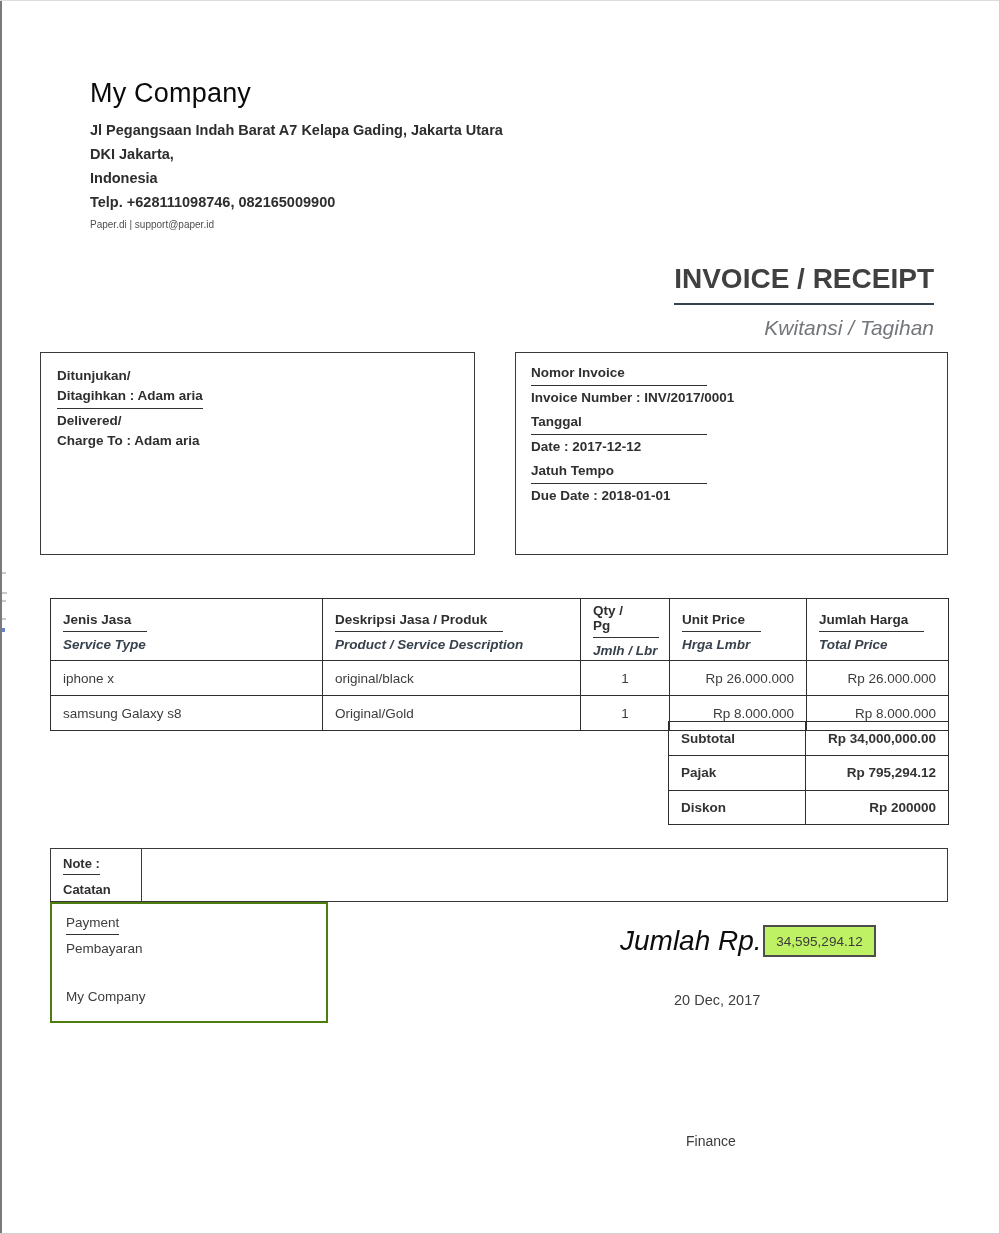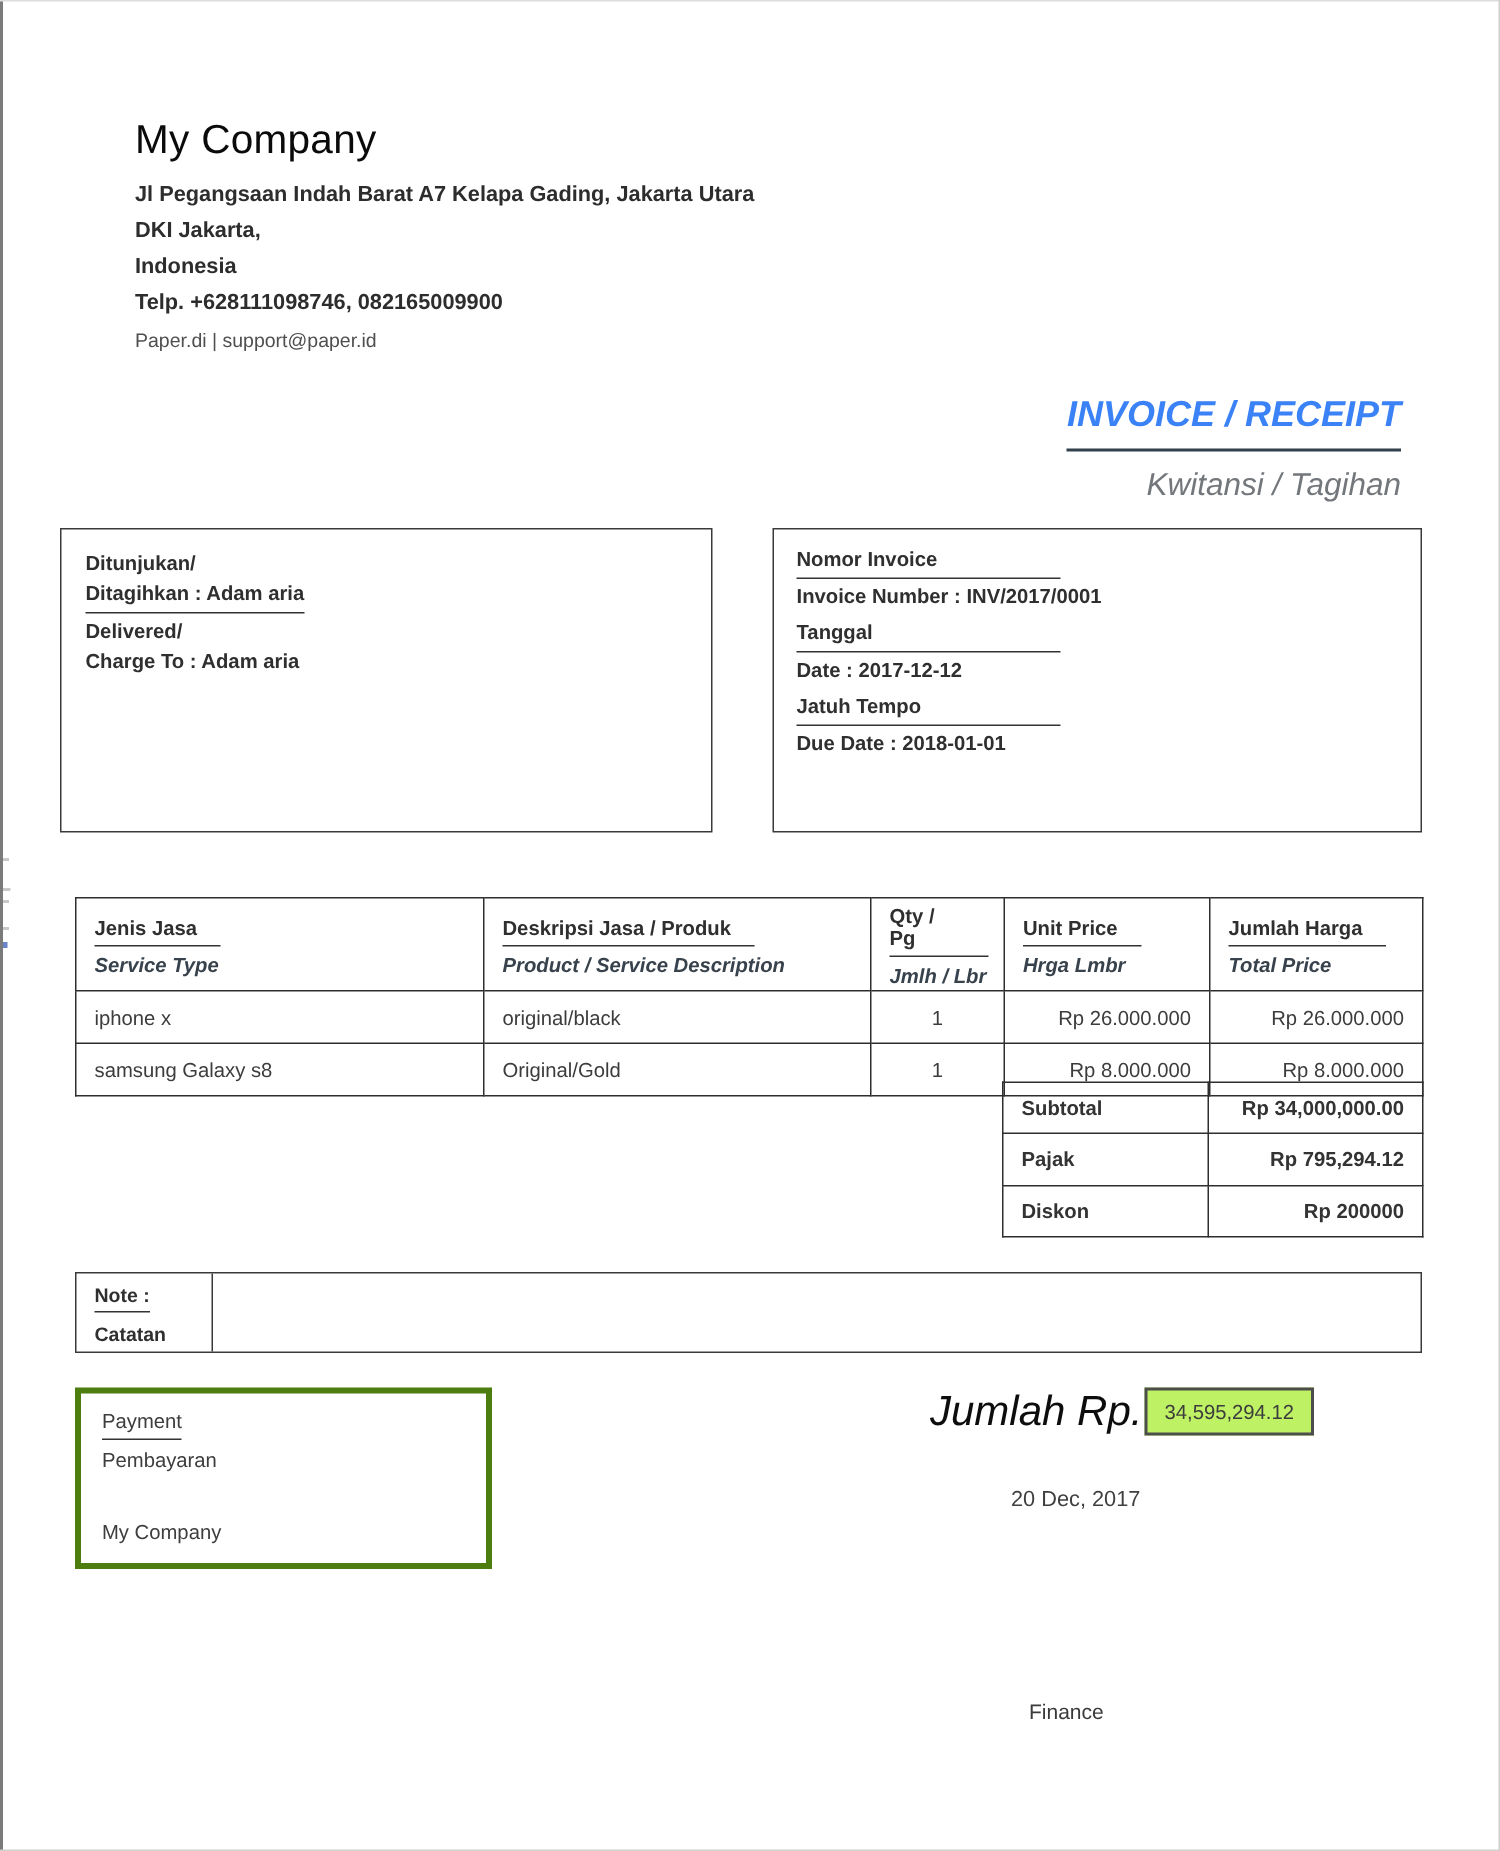--- a/index.html
+++ b/index.html
@@ -13,26 +13,26 @@
   .edge-top{left:0;top:0;width:1000px;height:1px;background:#dcdcdc;}
   .edge-right{right:0;top:0;width:1px;height:1234px;background:#cfcfcf;}
   .edge-bottom{left:0;bottom:0;width:1000px;height:1px;background:#cfcfcf;}
   .artifact{position:absolute;background:#c9c9c9;}
 
   
   .company{position:absolute;left:90px;top:78px;}
   .company-name{font-size:27px;color:#0a0a0a;letter-spacing:.2px;}
   .addr{font-size:14.5px;font-weight:700;color:#2d2d2d;margin-top:5px;line-height:19px;}
   .addr.first{margin-top:12px;}
-  .contact{font-size:13px;color:#4f4f4f;margin-top:7px;}
+  .contact{font-size:10px;color:#4f4f4f;margin-top:7px;}
 
   
   .title-block{position:absolute;right:66px;top:263px;text-align:right;}
-  .title-main{display:inline-block;font-size:24px;font-weight:700;color:#3b82f6;
-    padding-bottom:8px;border-bottom:2px solid #31414d;font-style:italic;}
+  .title-main{display:inline-block;font-size:28px;font-weight:700;color:#404040;
+    padding-bottom:8px;border-bottom:2px solid #31414d;}
   .title-sub{font-size:21px;font-style:italic;color:#73777b;margin-top:11px;}
 
   
   .box{position:absolute;top:352px;height:203px;border:1px solid #3a3a3a;box-sizing:border-box;}
   .bill-box{left:40px;width:435px;padding:13px 16px;}
   .meta-box{left:515px;width:433px;padding:12px 15px;}
   .line{font-size:13.5px;font-weight:700;color:#2f2f2f;line-height:19.5px;}
   .u{display:inline-block;border-bottom:1px solid #333;padding-bottom:3px;margin-bottom:2px;}
   .meta-group{margin-bottom:9px;}
   .meta-label{font-size:13.5px;font-weight:700;color:#2f2f2f;width:176px;
@@ -61,21 +61,21 @@
   .totals .t-val{text-align:right;}
 
   
   .note-box{position:absolute;left:50px;top:848px;width:898px;height:54px;
     border:1px solid #3a3a3a;box-sizing:border-box;display:flex;}
   .note-label-cell{width:91px;border-right:1px solid #3a3a3a;box-sizing:border-box;
     padding:7px 0 0 12px;font-size:13px;font-weight:700;color:#2f2f2f;}
   .note-label-cell .sub{margin-top:5px;}
   .note-content{flex:1;}
   .payment-box{position:absolute;left:50px;top:902px;width:278px;height:121px;
-    border:4px solid #4d7c0f;box-sizing:border-box;padding:11px 0 0 14px;margin-top:23px;}
+    border:2px solid #4d7c0f;box-sizing:border-box;padding:11px 0 0 14px;}
   .pay-line{font-size:13.5px;color:#3d3d3d;}
   .pay-line .u{padding-bottom:4px;margin-bottom:0;}
   .pay-sub{margin-top:6px;}
   .pay-company{margin-top:33px;}
 
   
   .jumlah-label{position:absolute;left:620px;top:925px;font-size:28px;color:#0d0d0d;font-style:italic;}
   .jumlah-box{position:absolute;left:763px;top:925px;width:113px;height:32px;
     background:#bef264;border:2px solid #4d4d4d;box-sizing:border-box;
     display:flex;align-items:center;justify-content:center;font-size:13.5px;color:#3c3c3c;}

